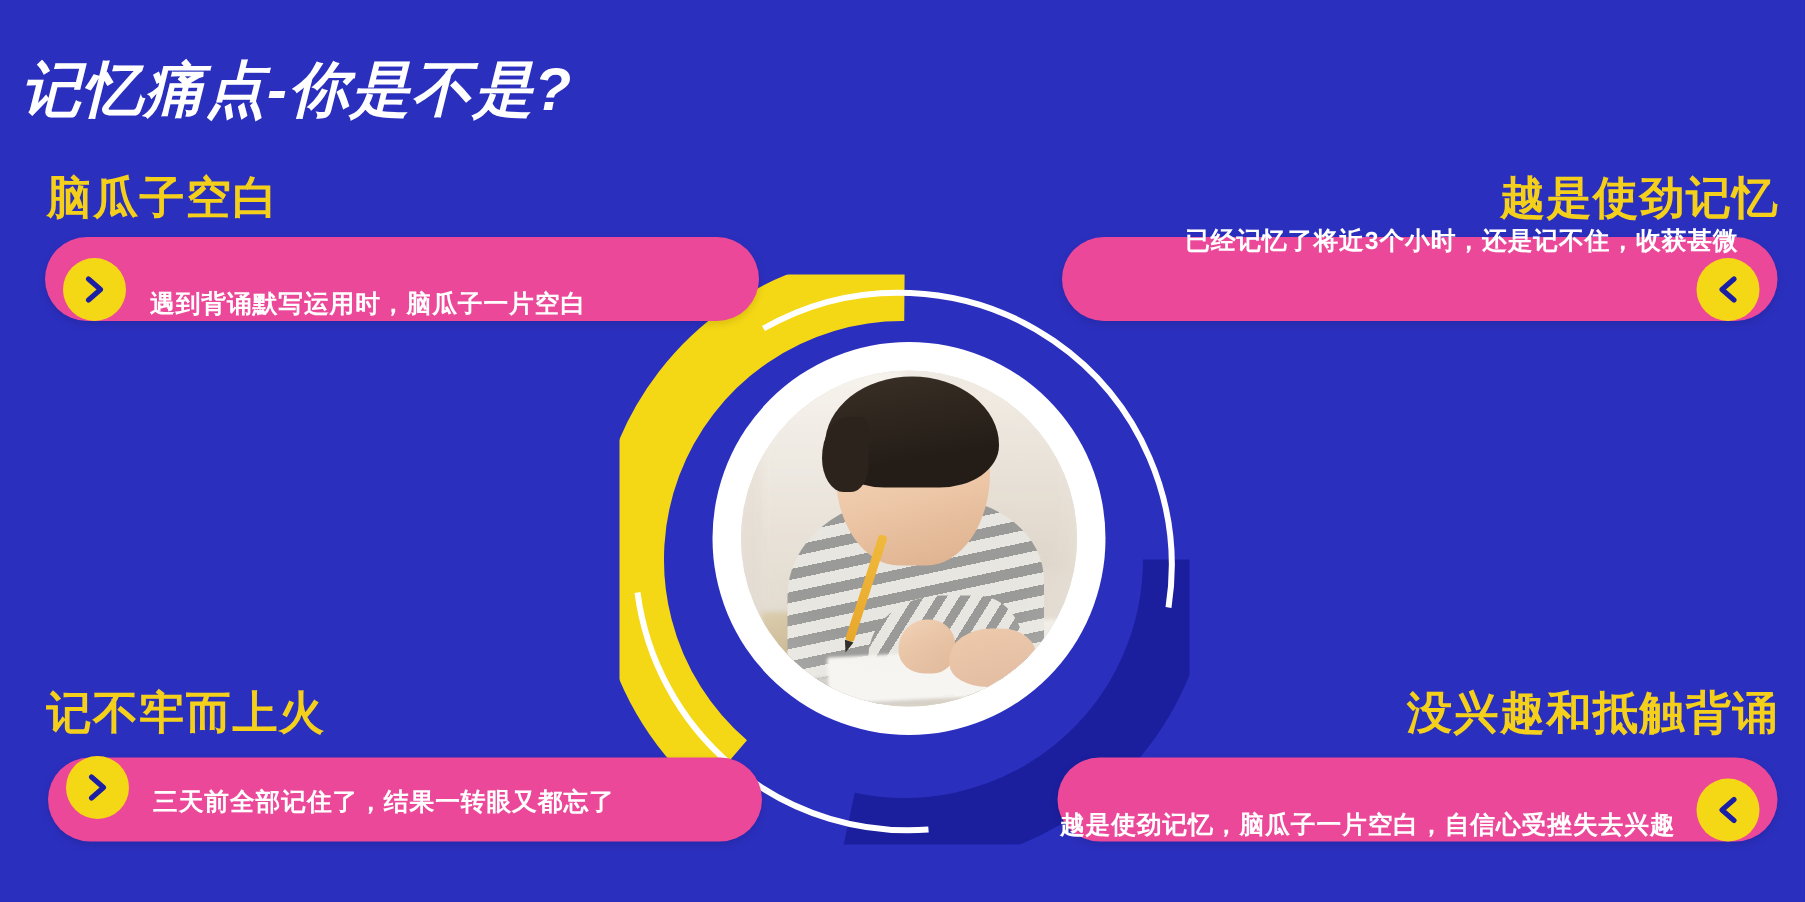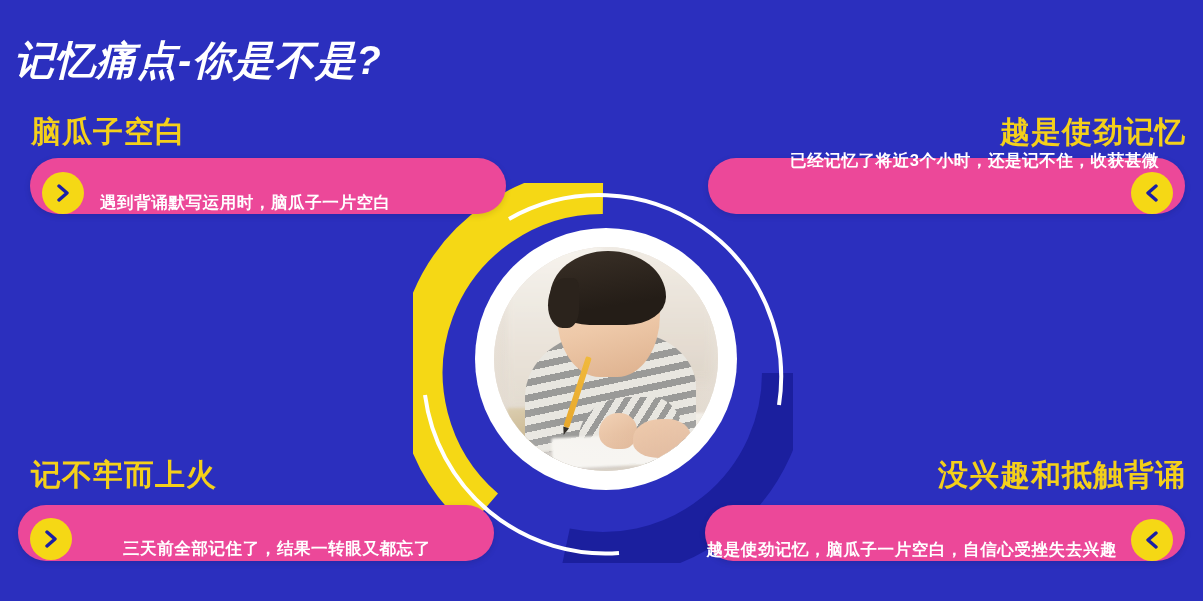--- a/index.html
+++ b/index.html
@@ -57,21 +57,21 @@
   .pill {
     position: absolute;
     height: 56px;
     background: #ec4899;
     border-radius: 28px;
     display: flex;
     align-items: flex-end;
     box-shadow: 0 2px 6px rgba(0,0,0,0.12);
   }
   .pill-tl { left: 30px;  top: 158px; width: 476px; padding: 0 18px 0 12px; }
-  .pill-bl { left: 18px;  top: 505px; width: 476px; padding: 0 18px 1px 12px; gap: 35px; }
+  .pill-bl { left: 32px;  top: 505px; width: 476px; padding: 0 18px 15px 12px; }
   .pill-tr { left: 708px; top: 158px; width: 477px; padding: 0 12px 0 22px; justify-content: flex-end; flex-direction: column; }
   .pill-br { left: 705px; top: 505px; width: 480px; padding: 0 12px 0 18px; justify-content: flex-end; }
 
   .pill-text {
     font-size: 16.5px;
     font-weight: bold;
     color: #ffffff;
     letter-spacing: 0.6px;
     white-space: nowrap;
   }

